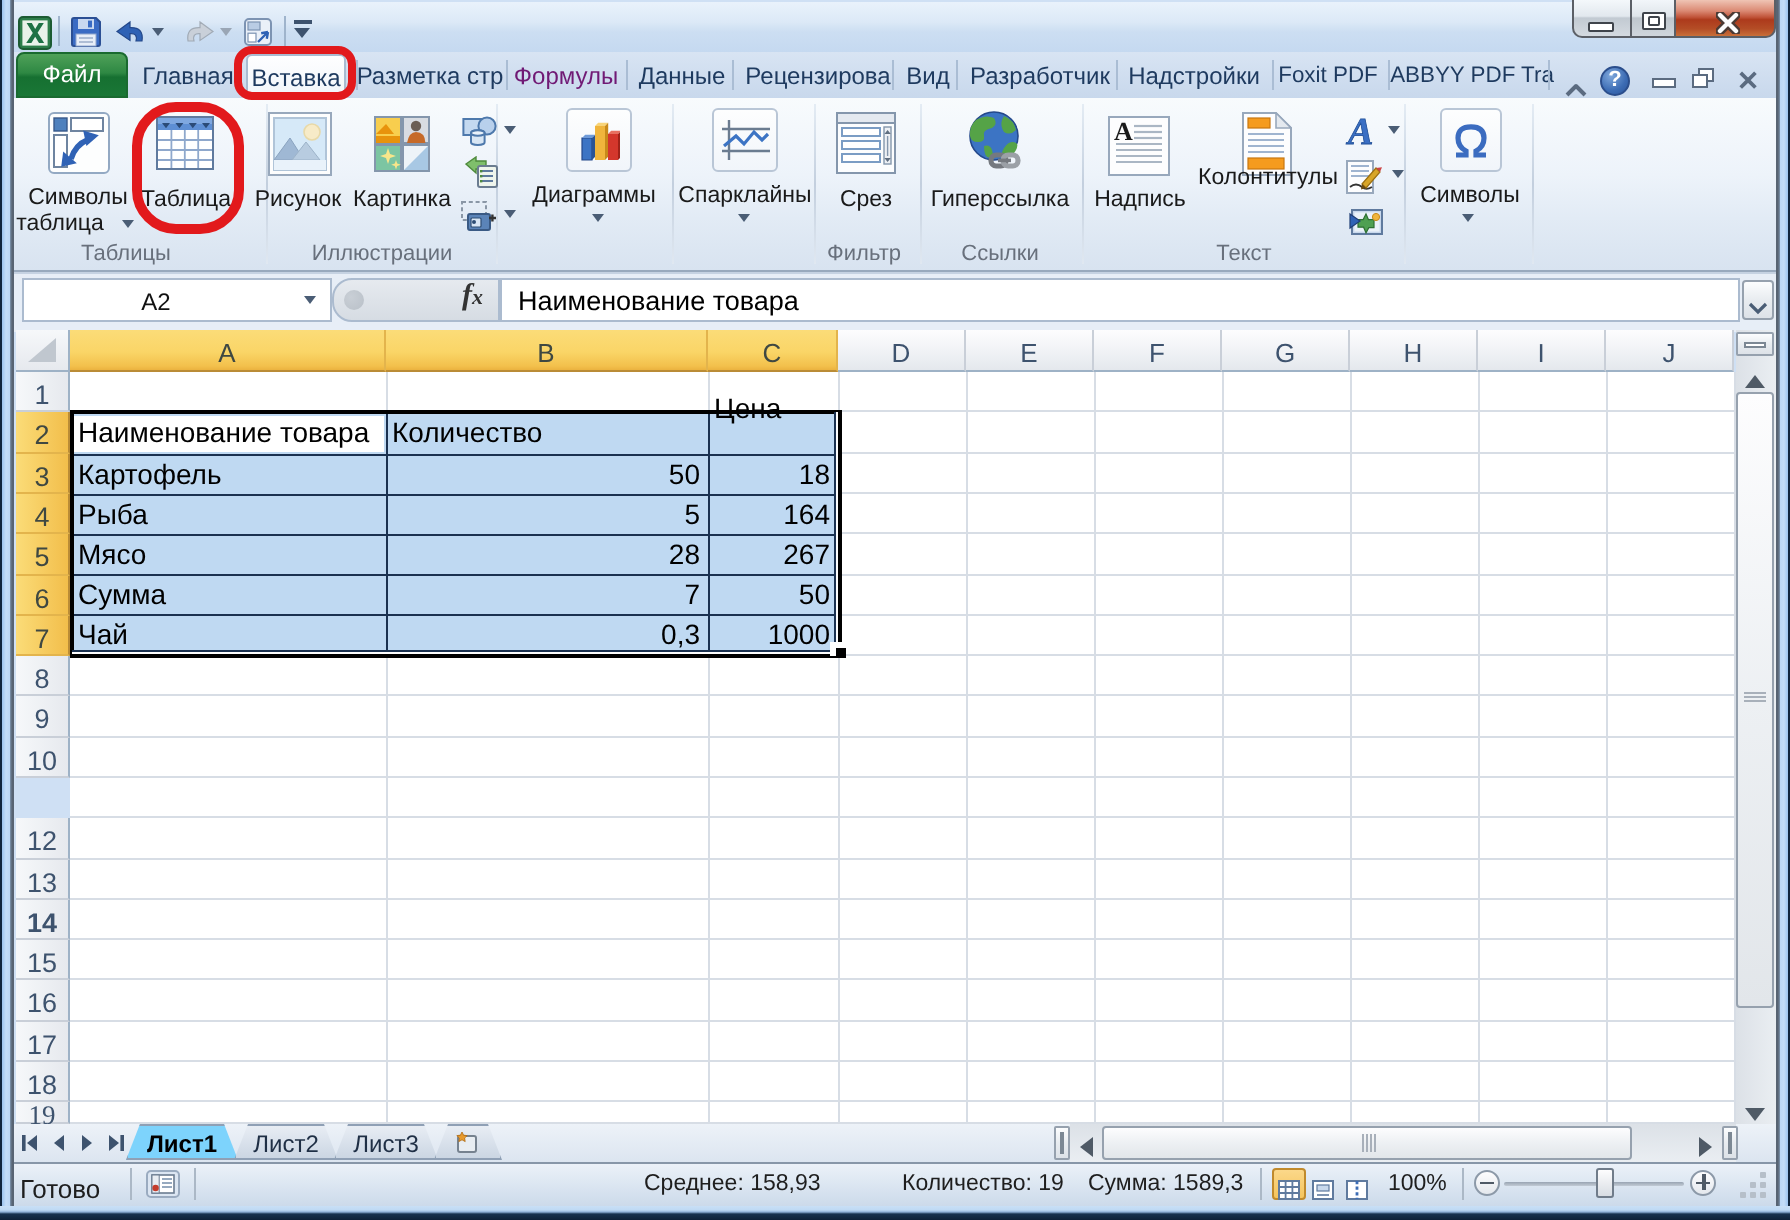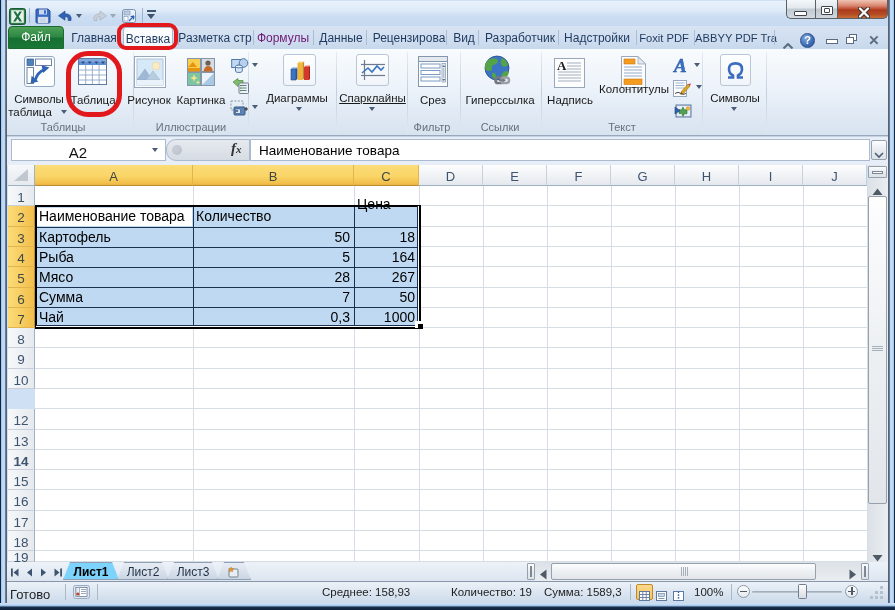--- a/index.html
+++ b/index.html
@@ -284,21 +284,21 @@
 <div class="a blabel" style="left:255px;top:91px;width:84px;">Диаграммы</div>
 <div class="a dda" style="left:296px;top:107px;"></div>
 <div class="a bframe" style="left:356px;top:54px;width:33px;height:32px;"></div>
 <div class="a" style="left:361px;top:60px;width:24px;height:20px;">
 <svg width="24" height="20" viewBox="0 0 24 20">
 <line x1="3.5" y1="0" x2="3.5" y2="20" stroke="#6B7C90" stroke-width="1.2"></line>
 <line x1="0" y1="4.5" x2="24" y2="4.5" stroke="#6B7C90" stroke-width="1.2"></line>
 <line x1="0" y1="15.5" x2="24" y2="15.5" stroke="#6B7C90" stroke-width="1.2"></line>
 <path d="M1 13 L7 8 L11 12 L16 6 L20 10 L23 7" stroke="#3C74C4" stroke-width="1.6" fill="none"></path>
 </svg></div>
-<div class="a blabel" style="left:330px;top:91px;width:85px;text-decoration:underline;">Спарклайны</div>
+<div class="a blabel" style="left:330px;top:91px;width:85px;">Спарклайны</div>
 <div class="a dda" style="left:369px;top:107px;"></div>
 <div class="a" style="left:418px;top:56px;width:30px;height:31px;">
 <svg width="30" height="31" viewBox="0 0 30 31">
 <rect x="0.5" y="0.5" width="29" height="30" fill="#FCFDFE" stroke="#8496AC"></rect>
 <rect x="0.5" y="0.5" width="29" height="5" fill="#E4E9F0" stroke="#8496AC"></rect>
 <g fill="#fff" stroke="#7A9CC4">
             <rect x="3" y="8" width="19" height="4"></rect>
             <rect x="3" y="14.5" width="19" height="4"></rect>
             <rect x="3" y="21" width="19" height="4"></rect>
           </g>
@@ -383,21 +383,21 @@
 <svg width="19" height="20" viewBox="0 0 19 20">
 <path d="M2 17.5 L7 17.5 L7 15.5 Q3 13.4 3 9 Q3 3.4 9.5 3.4 Q16 3.4 16 9 Q16 13.4 12 15.5 L12 17.5 L17 17.5" stroke="#3B6CC0" stroke-width="2.6" fill="none"></path>
 </svg></div>
 <div class="a blabel" style="left:705px;top:91px;width:60px;">Символы</div>
 <div class="a dda" style="left:731px;top:107px;"></div>
     </div>
 
 <div class="a" id="fbar"></div>
 <div class="a fbox" style="left:11px;width:155px;"></div>
 <div class="a" id="nbcap"></div>
-<div class="a" style="left:55px;top:144px;width:46px;font-size:15px;color:#111;text-align:center;">A2</div>
+<div class="a" style="left:55px;top:144px;width:46px;font-size:12px;color:#111;text-align:center;">A2</div>
 <div class="a dda" style="left:152px;top:148px;"></div>
 <div class="a" style="left:172px;top:145px;width:10px;height:10px;border-radius:50%;background:radial-gradient(circle at 35% 35%,#C9CFD6,#B9C0C8);"></div>
 <div class="a" style="left:231px;top:140px;width:18px;height:19px;font-family:'Liberation Serif',serif;font-style:italic;font-weight:bold;font-size:15px;color:#333;">f<span style="font-size:11px;">x</span></div>
 <div class="a" style="left:249px;top:140px;width:1px;height:20px;background:#ABBBCF;"></div>
 <div class="a fbox" style="left:250px;width:620px;"></div>
 <div class="a" style="left:259px;top:143px;font-size:13.5px;color:#000;">Наименование товара</div>
 <div class="a sbtn" style="left:871px;top:140px;width:16px;height:20px;"></div>
 <div class="a" style="left:874px;top:146px;width:10px;height:8px;"><svg width="10" height="8">
         <path d="M1 1 L5 5 L9 1" stroke="#4A5D75" stroke-width="1.6" fill="none"></path>
       </svg></div>
@@ -460,21 +460,21 @@
 <div class="a rhdr" style="top:348px;height:21px;line-height:24px;">9</div>
 <div class="a rhdr" style="top:369px;height:20px;line-height:23px;">10</div>
 <div class="a rhdr" style="top:371px;height:20px;line-height:23px;margin-top:47px;">11</div>
 <div class="a rhdr" style="top:409px;height:21px;line-height:24px;">12</div>
 <div class="a rhdr" style="top:430px;height:20px;line-height:23px;">13</div>
 <div class="a rhdr" style="top:450px;height:20px;line-height:23px;font-weight:bold;">14</div>
 <div class="a rhdr" style="top:470px;height:20px;line-height:23px;">15</div>
 <div class="a rhdr" style="top:490px;height:21px;line-height:24px;">16</div>
 <div class="a rhdr" style="top:511px;height:20px;line-height:23px;">17</div>
 <div class="a rhdr" style="top:531px;height:20px;line-height:23px;">18</div>
-<div class="a rhdr" style="top:551px;height:11px;line-height:14px;">19</div>
+<div class="a rhdr" style="top:551px;height:11px;line-height:14px;font-family:Liberation Serif, serif;">19</div>
     </div>
 <div class="a" id="seltable" style="left:0;top:0;">
       <div class="a" style="left:36px;top:207px;width:383px;height:120px;background:#BFD9F2;"></div>
 <div class="a" style="left:37px;top:208px;width:155px;height:18px;background:#fff;"></div>
 <div class="a" style="left:36px;top:227px;width:383px;height:1px;background:#1A3150;"></div>
 <div class="a" style="left:36px;top:247px;width:383px;height:1px;background:#1A3150;"></div>
 <div class="a" style="left:36px;top:267px;width:383px;height:1px;background:#1A3150;"></div>
 <div class="a" style="left:36px;top:287px;width:383px;height:1px;background:#1A3150;"></div>
 <div class="a" style="left:36px;top:307px;width:383px;height:1px;background:#1A3150;"></div>
 <div class="a" style="left:193px;top:206px;width:1px;height:121px;background:#1A3150;"></div>

